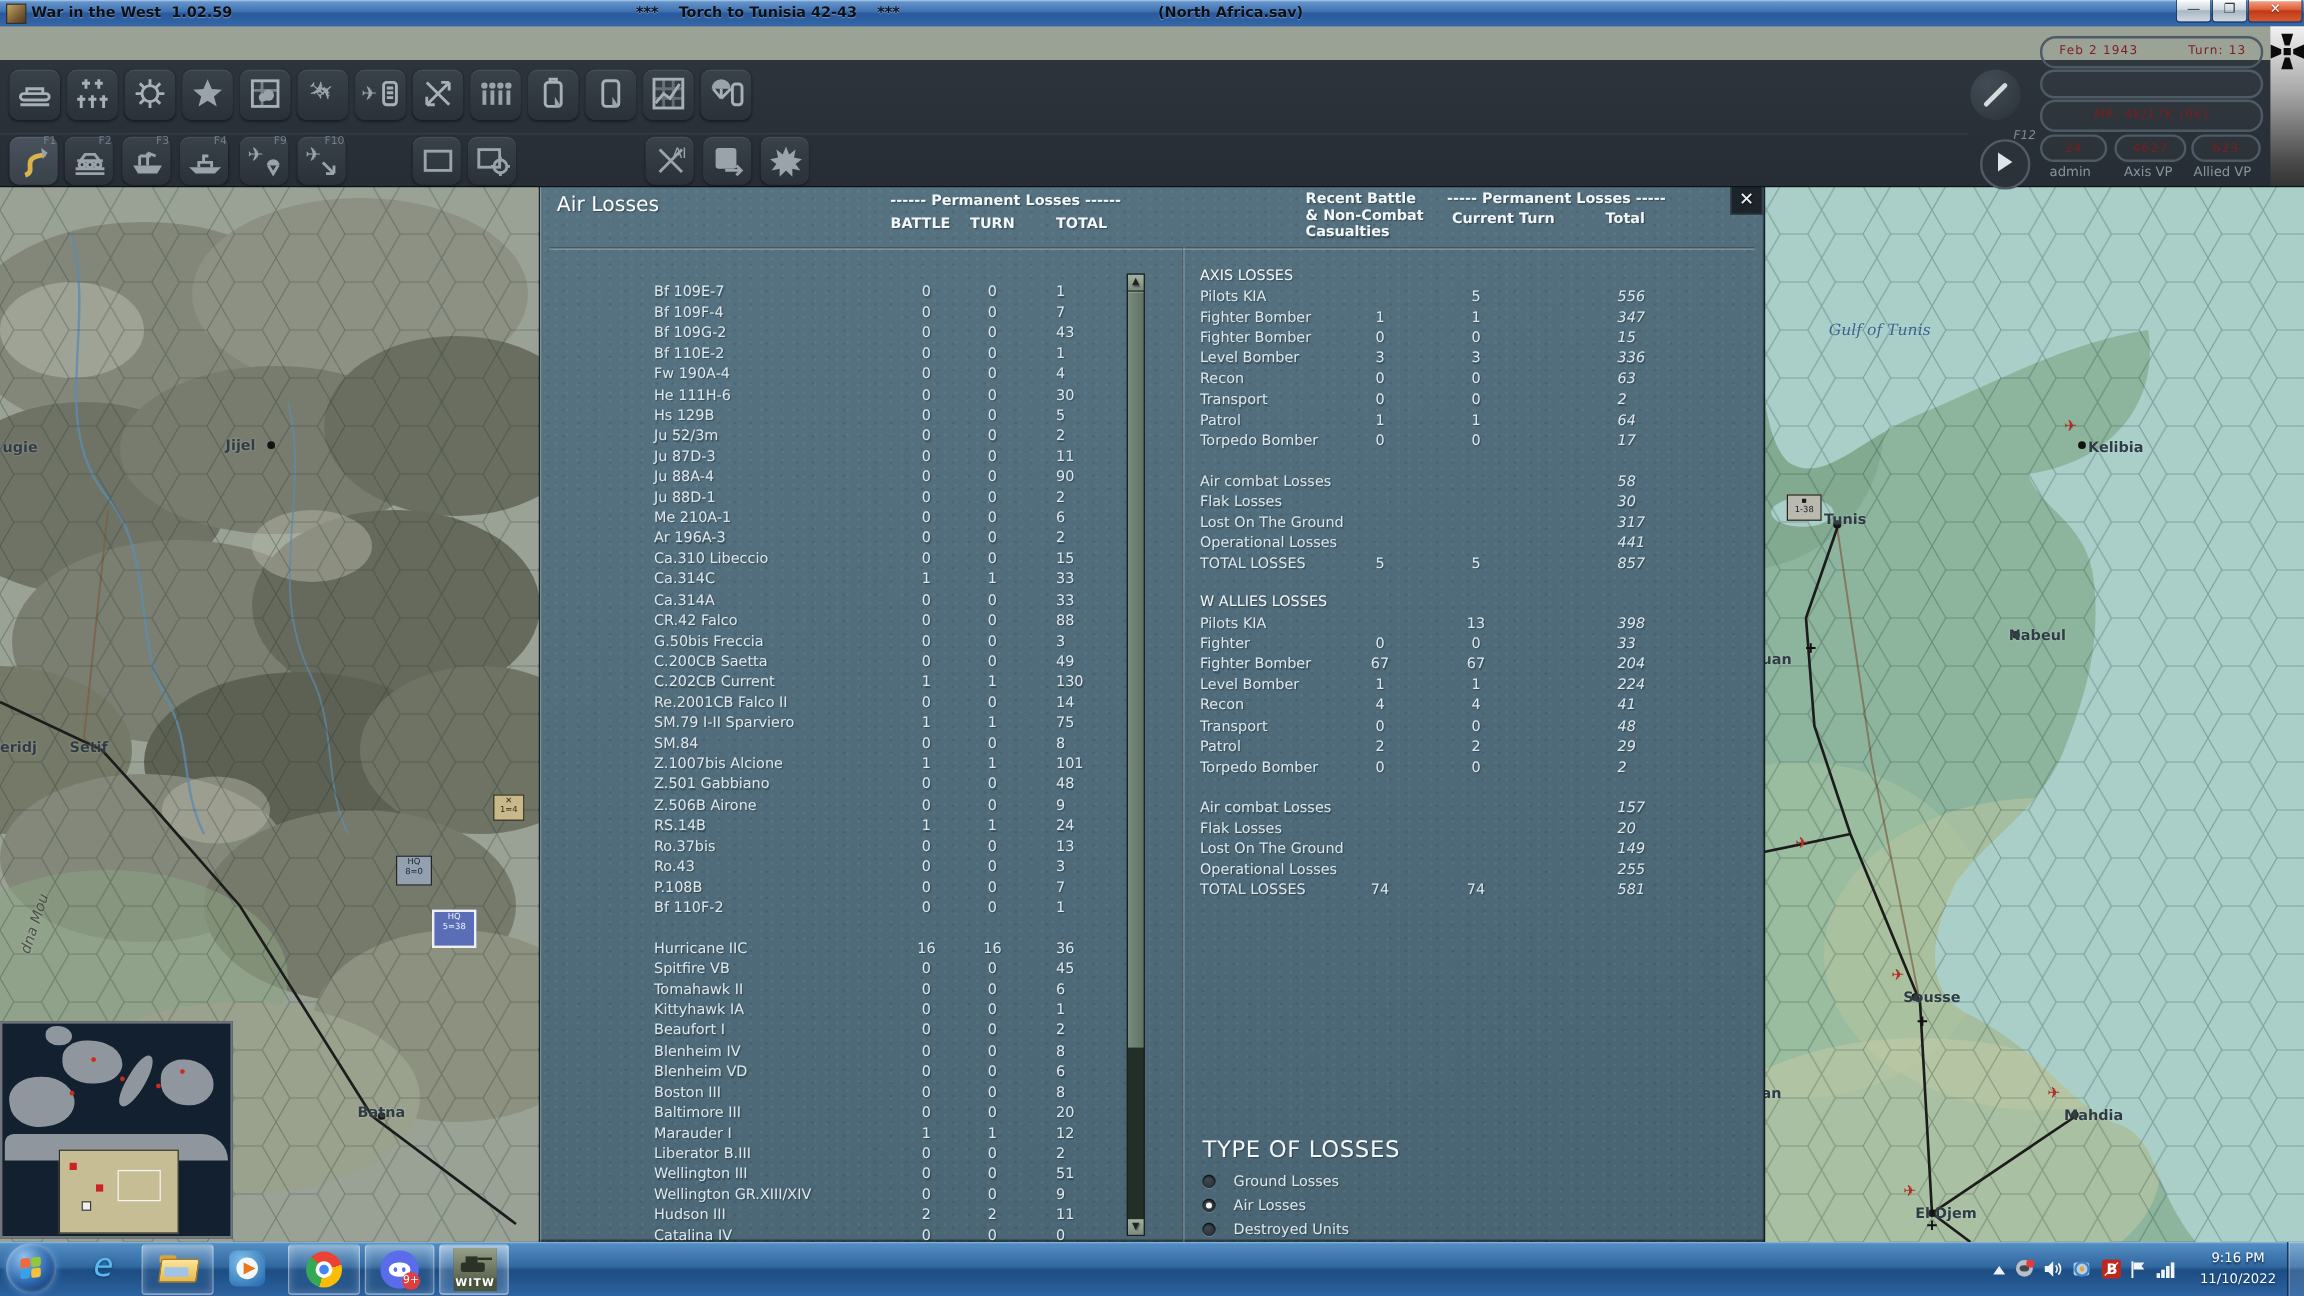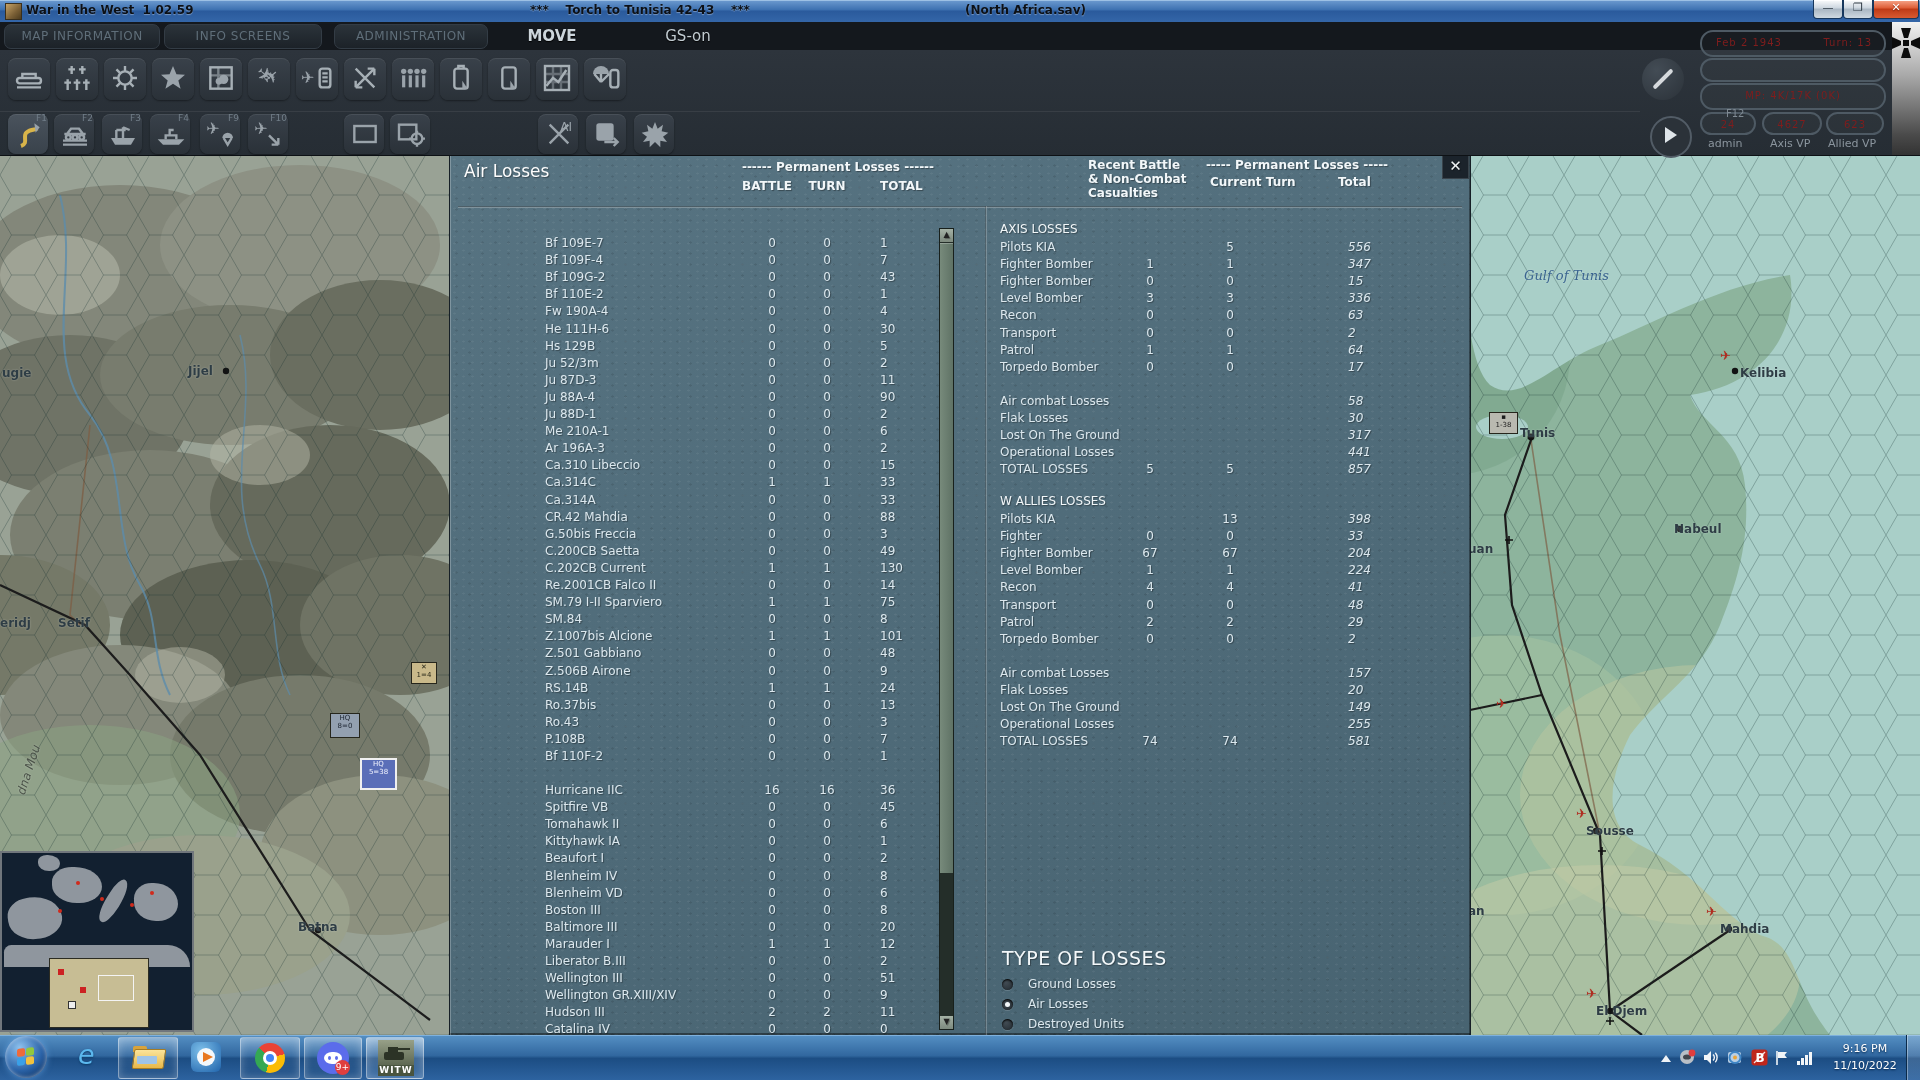--- a/index.html
+++ b/index.html
@@ -36,21 +36,21 @@
   .pill{border:2px solid #4e5a64;border-radius:13px;color:#7f1d1d;font-size:10px;
     letter-spacing:1px;line-height:21px;text-align:center;background:rgba(255,255,255,.02);z-index:11;}
   .vp-label{color:#8b959e;font-size:11px;z-index:11;}
   #edit-circle{left:1642px;top:58px;width:42px;height:42px;border-radius:50%;z-index:11;
     background:radial-gradient(circle at 35% 30%,#434c55,#2b3239);}
   #edit-circle .pline{left:19px;top:8px;width:4px;height:26px;background:#d6dadd;border-radius:2px;transform:rotate(45deg);}
   #f12-circle{left:1650px;top:116px;width:38px;height:38px;border-radius:50%;z-index:11;
     border:2px solid #525c66;background:#2b3239;}
   #f12-circle .tri{left:13px;top:9px;width:0;height:0;border-left:12px solid #dfe5e9;
     border-top:8px solid transparent;border-bottom:8px solid transparent;}
-  #f12-label{left:1726px;top:108px;font-size:10px;color:#7f8a93;z-index:11;}
+  #f12-label{left:1678px;top:108px;font-size:10px;color:#7f8a93;z-index:11;font-style:italic;}
   #cross-strip{left:1892px;top:22px;width:28px;height:133px;z-index:11;
     background:linear-gradient(180deg,#f2f2f2,#a9a9a9 40%,#4a4a4a 85%,#333);}
   
   #mapsvg{left:0;top:155px;z-index:1;}
   .maplabel{z-index:2;font-size:12px;color:#2e3d45;pointer-events:none;font-weight:bold;text-shadow:0 0 2px rgba(255,255,255,.35);}
   .maplabel.sea{color:#39648f;font-style:italic;font-family:"DejaVu Serif",serif;font-size:13px;font-weight:normal;}
   .maplabel.range{transform:rotate(-72deg);transform-origin:left top;font-style:italic;color:#4a5248;font-weight:normal;}
   .redplane{z-index:2;font-size:13px;color:#b02c20;pointer-events:none;}
   .counter{z-index:2;border:1px solid #26261c;font-size:7px;text-align:center;color:#14141a;line-height:8px;overflow:hidden;}
   
@@ -246,27 +246,20 @@
   <div id="titlebar" class="abs">
     <div id="title-icon" class="abs"></div>
     <span class="abs title-text" style="left:26px">War in the West  1.02.59</span>
     <span class="abs title-text" style="left:530px">***    Torch to Tunisia 42-43    ***</span>
     <span class="abs title-text" style="left:965px">(North Africa.sav)</span>
     <div class="abs wbtn" style="left:1813px;width:28px">—</div>
     <div class="abs wbtn" style="left:1843px;width:28px">❐</div>
     <div class="abs wbtn" id="btn-close" style="left:1873px;width:44px">✕</div>
   </div>
 
-  <div id="menubar" class="abs">
-    <div class="abs mtab" style="left:4px;width:154px">MAP INFORMATION</div>
-    <div class="abs mtab" style="left:164px;width:156px">INFO SCREENS</div>
-    <div class="abs mtab" style="left:334px;width:152px">ADMINISTRATION</div>
-    <div class="abs mitem" style="left:512px;width:80px">MOVE</div>
-    <div class="abs mitem" style="left:648px;width:80px;font-weight:normal;color:#c2ccd2">GS-on</div>
-  </div>
 
   <div id="toolbar" class="abs">
     <div class="abs rowline"></div>
     <div id="tb-row1">
         <div class="abs ibtn" style="left:8px;top:8px"><span><svg width="32" height="32" viewBox="0 0 24 24" style="position:absolute;left:5px;top:4px" fill="none" stroke="#a7b0b6" stroke-width="1.8" font-family="DejaVu Sans">
               <style>.f{fill:#a7b0b6;stroke:none}.t{fill:#a7b0b6;stroke:none}</style>
               <rect x="3" y="12" width="18" height="4" rx="2"></rect>
               <path d="M7 12V9h10v3M3 19h18"></path>
             </svg></span></div>
         <div class="abs ibtn" style="left:56px;top:8px"><span><svg width="32" height="32" viewBox="0 0 24 24" style="position:absolute;left:5px;top:4px" fill="none" stroke="#a7b0b6" stroke-width="1.8" font-family="DejaVu Sans">
@@ -541,21 +534,21 @@
           <span class="ct">1</span>
           <span class="ctot">33</span>
         </div>
         <div class="arow" style="top:343.5px">
           <span class="aname">Ca.314A</span>
           <span class="cb">0</span>
           <span class="ct">0</span>
           <span class="ctot">33</span>
         </div>
         <div class="arow" style="top:360.6px">
-          <span class="aname">CR.42 Mahdia</span>
+          <span class="aname">CR.42 Falco</span>
           <span class="cb">0</span>
           <span class="ct">0</span>
           <span class="ctot">88</span>
         </div>
         <div class="arow" style="top:377.70000000000005px">
           <span class="aname">G.50bis Freccia</span>
           <span class="cb">0</span>
           <span class="ct">0</span>
           <span class="ctot">3</span>
         </div>

